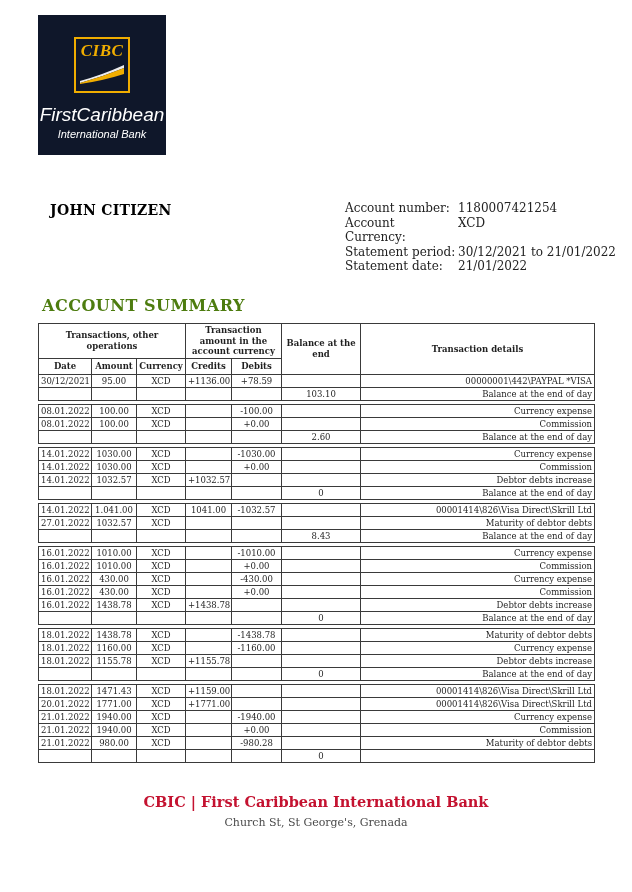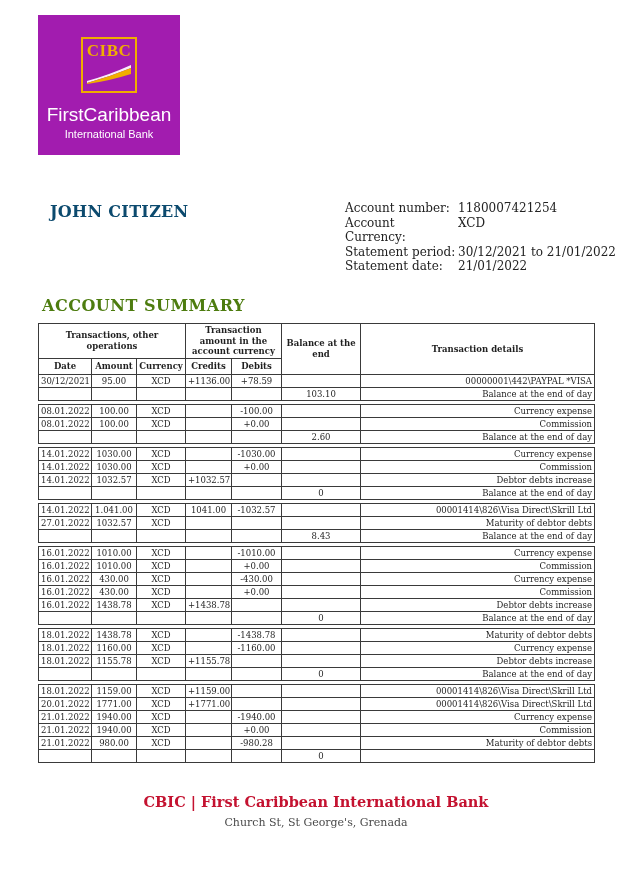--- a/index.html
+++ b/index.html
@@ -10,23 +10,23 @@
     margin: 0 auto;
     background: #ffffff;
     overflow: hidden;
     font-family: "DejaVu Serif", "Liberation Serif", serif;
     color: #1f1f1f;
   }
 
   
   .logo-block {
     position: absolute; left: 38px; top: 15px;
-    width: 142px; height: 140px;
-    background: #a21caf;
-    display: flex; flex-direction: column; align-items: center;
+    width: 128px; height: 140px;
+    background: #0f172a;
+    display: flex; flex-direction: column; align-items: center; font-style: italic;
   }
   .cibc-box {
     margin-top: 22px;
     width: 56px; height: 56px;
     border: 2px solid #F0AD00;
     display: flex; flex-direction: column; align-items: center; justify-content: flex-start;
   }
   .cibc-text {
     font-family: "Liberation Serif", serif;
     font-weight: bold; font-size: 17px; letter-spacing: 0.5px;
@@ -38,21 +38,21 @@
     color: #ffffff; font-size: 19px; font-weight: 400;
     margin-top: 12px; line-height: 1;
   }
   .brand-sub {
     font-family: "Liberation Sans", sans-serif;
     color: #ffffff; font-size: 11px; margin-top: 5px; line-height: 1;
   }
 
   
   .holder { position: absolute; left: 50px; top: 202px; }
-  .holder-name { font-weight: bold; font-size: 16px; letter-spacing: 0.3px; color: #0c4a6e; }
+  .holder-name { font-weight: bold; font-size: 14px; letter-spacing: 0.3px; color: #000000; }
   .holder-addr { font-size: 12.5px; color: #333; line-height: 1.35; margin-top: 3px; }
 
   
   .acct-info { position: absolute; left: 345px; top: 201px; font-size: 12px; color: #222; }
   .acct-row { display: flex; line-height: 14.5px; }
   .acct-label { width: 113px; }
   .acct-value { white-space: nowrap; }
 
   
   .summary-title {
@@ -393,21 +393,21 @@
           <td class="col-credits"></td>
           <td class="col-debits"></td>
           <td class="col-balance">0</td>
           <td class="col-details">Balance at the end of day</td>
         </tr>
         <tr class="spacer">
           <td colspan="7"></td>
         </tr>
         <tr>
           <td class="col-date">18.01.2022</td>
-          <td class="col-amount">1159.00</td>
+          <td class="col-amount">1471.43</td>
           <td class="col-currency">XCD</td>
           <td class="col-credits">+1159.00</td>
           <td class="col-debits"></td>
           <td class="col-balance"></td>
           <td class="col-details">00001414\826\Visa Direct\Skrill Ltd</td>
         </tr>
         <tr>
           <td class="col-date">20.01.2022</td>
           <td class="col-amount">1771.00</td>
           <td class="col-currency">XCD</td>

